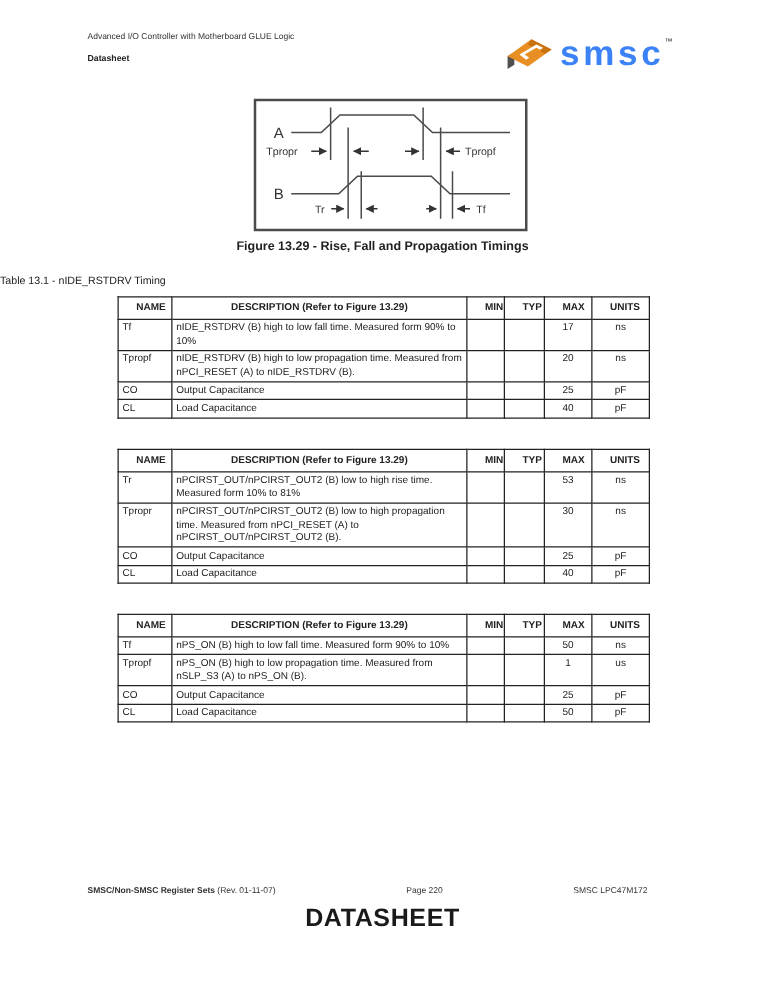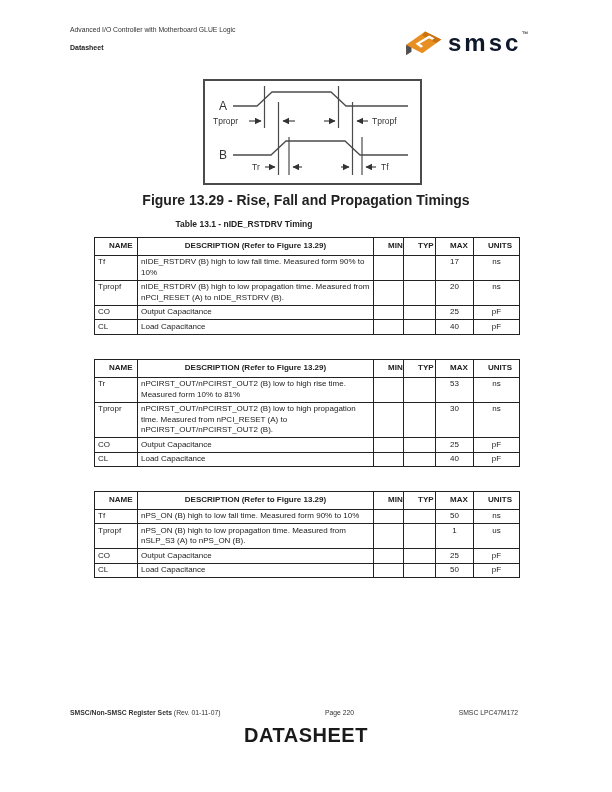--- a/index.html
+++ b/index.html
@@ -4,38 +4,38 @@
 <style>
   html,body{margin:0;padding:0;background:#e9e9e9;}
   .page{position:relative;width:612px;height:792px;margin:0 auto;background:#ffffff;
         font-family:"Liberation Sans",sans-serif;color:#222;overflow:hidden;}
 
   
   .hdr-left{position:absolute;left:70px;top:26px;}
   .hdr-left .line1{font-size:6.8px;color:#333;}
   .hdr-left .line2{font-size:7px;font-weight:bold;margin-top:11px;color:#222;}
   .logo{position:absolute;left:402px;top:26px;display:flex;align-items:center;}
-  .logo .wordmark{font-size:24px;font-weight:bold;letter-spacing:3px;color:#0f172a;
+  .logo .wordmark{font-size:28px;font-weight:bold;letter-spacing:3px;color:#3b82f6;
                   line-height:1;margin-left:4px;}
   .logo .tm{font-size:6.5px;color:#161616;align-self:flex-start;margin-top:4px;}
 
   
   .figure-box{position:absolute;left:203px;top:79px;width:215px;height:102px;
               border:2px solid #4b4b4b;background:#fff;}
   .caption{position:absolute;left:0;top:192px;width:612px;text-align:center;
-           font-size:14px;font-weight:bold;color:#222;}
+           font-size:10px;font-weight:bold;color:#222;}
 
   
   .watermark{position:absolute;left:196px;top:374px;font-size:44px;letter-spacing:3px;
              color:#8a7f6e;opacity:0.28;font-family:"DejaVu Sans",sans-serif;
              pointer-events:none;white-space:nowrap;}
 
   
-  .tbl-title{position:absolute;left:0;width:488px;text-align:center;
-             font-size:8.5px;font-weight:bold;color:#222;}
+  .tbl-title{position:absolute;left:0;width:488px;
+             font-size:8.5px;font-weight:normal;color:#222;}
   .tt1{top:219px}.tt2{top:341px}.tt3{top:473px}
   table.timing{position:absolute;left:94px;width:425px;border-collapse:collapse;
                table-layout:fixed;font-size:8px;line-height:10.5px;color:#222;}
   .tb1{top:237px}.tb2{top:359px}.tb3{top:491px}
   table.timing th,table.timing td{border:1px solid #222;padding:1.5px 3px;
                vertical-align:top;overflow:hidden;}
   table.timing th{font-size:8px;font-weight:bold;text-align:center;padding:3px 14px;}
   td.col-name{text-align:left;}
   td.col-description{text-align:left;}
   td.col-min,td.col-typ,td.col-max,td.col-units{text-align:center;}

